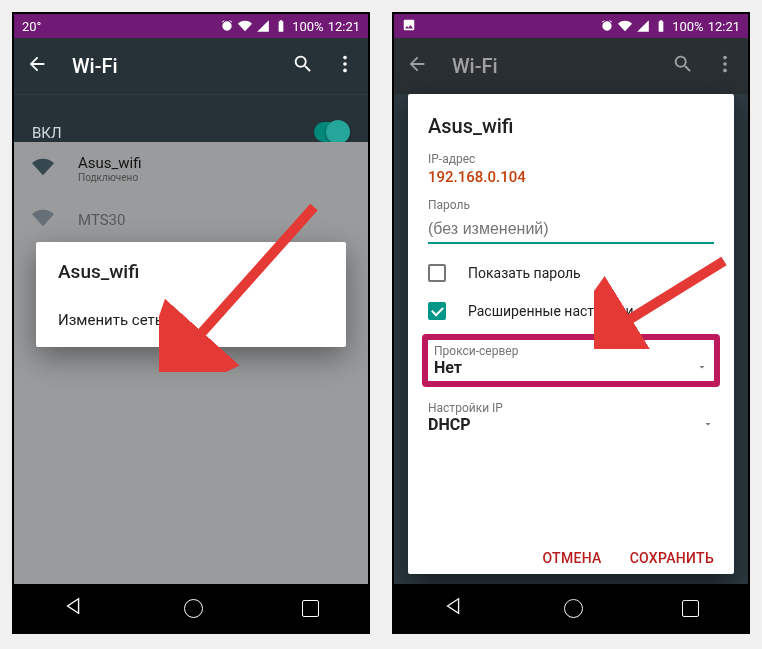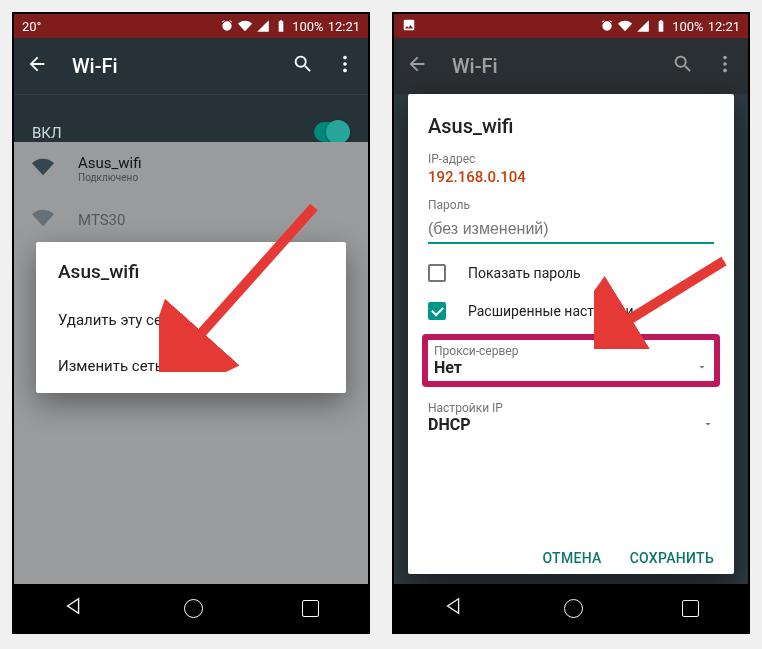--- a/index.html
+++ b/index.html
@@ -15,21 +15,21 @@
     height: 622px;
     border: 2px solid #000;
     background: #2d2d2d;
     display: flex;
     flex-direction: column;
     position: relative;
     overflow: hidden;
   }
   .status-bar {
     height: 24px;
-    background: #7f1d1d;
+    background: #701a75;
     display: flex;
     align-items: center;
     justify-content: space-between;
     padding: 0 8px;
     color: #fff;
     font-size: 13px;
   }
   .status-right { display: flex; align-items: center; gap: 4px; }
   .status-right svg { width: 14px; height: 14px; fill: #fff; }
   .app-bar {
@@ -187,21 +187,21 @@
   .dd-label { font-size: 12px; color: #757575; }
   .dd-value-row { display: flex; align-items: center; justify-content: space-between; }
   .dd-value { font-size: 16px; color: #212121; font-weight: bold; }
   .dd-caret svg { width: 12px; height: 12px; fill: #757575; }
   .dlg-actions {
     display: flex; justify-content: flex-end; gap: 28px;
     margin-top: auto;
     padding-top: 18px;
   }
   .dlg-btn {
-    font-size: 14px; font-weight: 500; color: #0f766e; letter-spacing: 0.3px;
+    font-size: 14px; font-weight: 500; color: #b91c1c; letter-spacing: 0.3px;
   }
   
   .arrow {
     position: absolute;
     z-index: 20;
     pointer-events: none;
   }
   .phone2 .app-bar, .phone2 .toggle-row { opacity: 0.55; }
 </style>
 </head>
@@ -273,21 +273,20 @@
           </svg>
       </div>
       <div class="wifi-text">
         <div class="name">MTS30</div>
       </div>
     </div>
 
     <div class="overlay"></div>
     <div class="context-menu">
       <div class="cm-title">Asus_wifi</div>
-      <div class="cm-item">Удалить эту сеть</div>
       <div class="cm-item">Изменить сеть</div>
     </div>
 
     <svg class="arrow" style="left:145px; top:50px;" width="170" height="180" viewBox="0 0 170 180">
       <defs>
         <marker id="ah1" markerWidth="12" markerHeight="12" refX="2" refY="5" orient="auto">
           <path d="M0,0 L0,10 L12,5 z" fill="#e53935"></path>
         </marker>
       </defs>
       <line x1="155" y1="15" x2="30" y2="155" stroke="#e53935" stroke-width="10" marker-end="url(#ah1)"></line>

